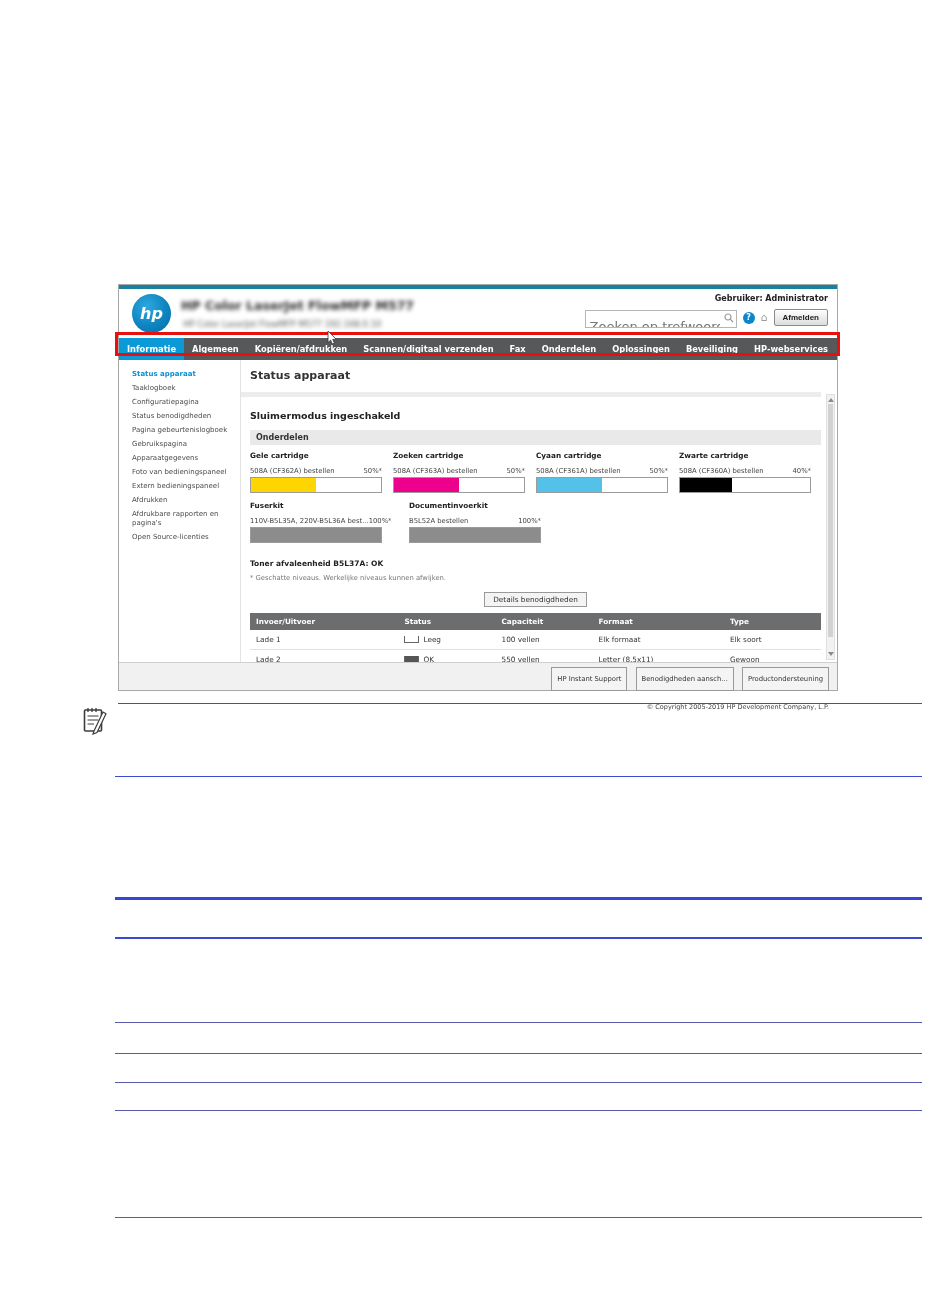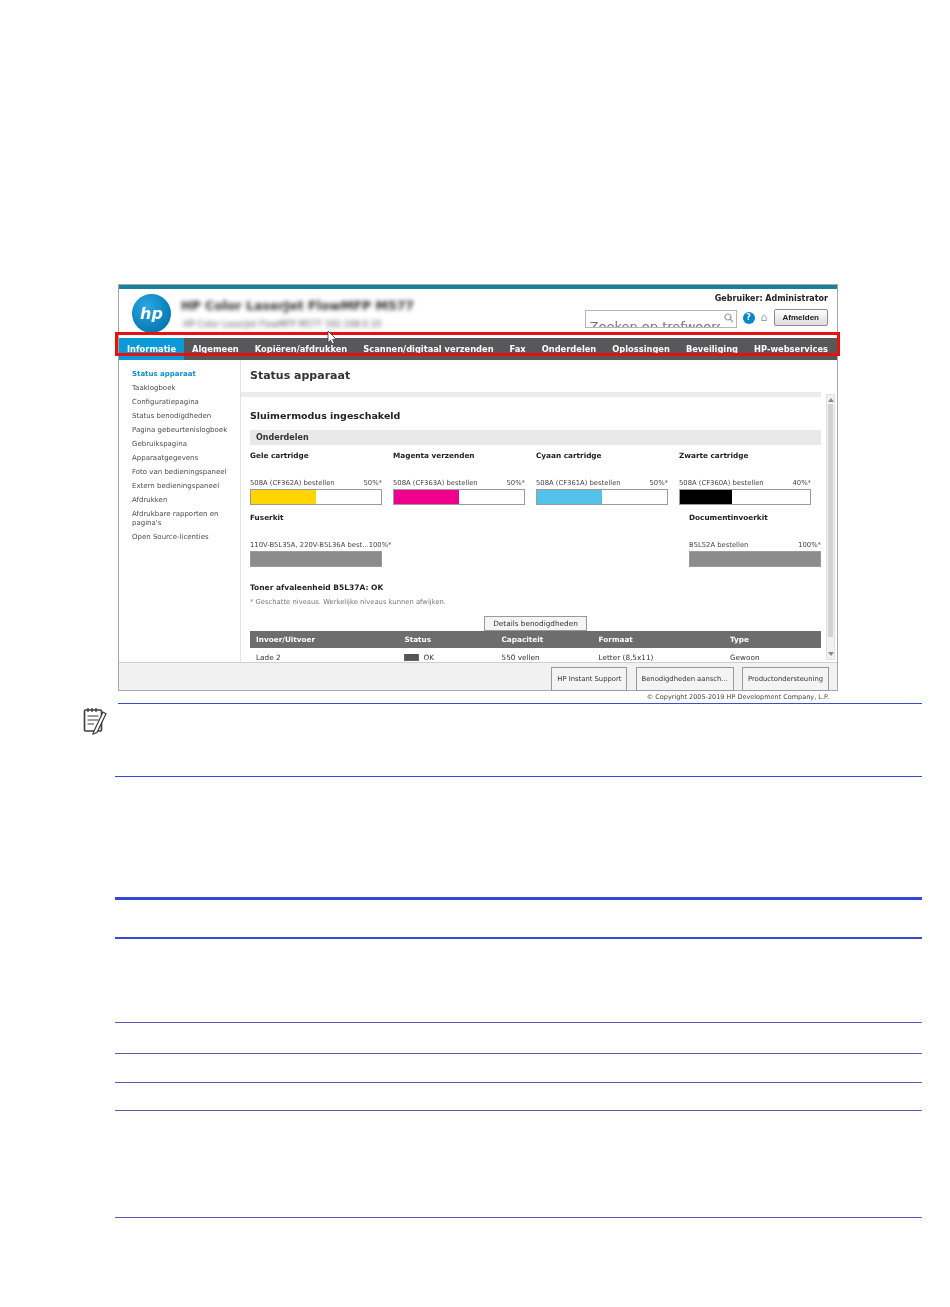--- a/index.html
+++ b/index.html
@@ -48,51 +48,51 @@
               padding:9px 16px 0 9px; overflow:hidden; }
   .main-title { font-size:11px; font-weight:bold; color:#333; }
   .title-div { height:5px; background:#ececec; margin:10px 0 0 -9px; }
   .sleep { font-size:9.5px; font-weight:bold; color:#222; margin-top:13px; }
   .sect-band { background:#e9e9e9; font-size:8px; font-weight:bold; color:#333;
                padding:3px 6px; margin-top:9px; }
   .carts { display:flex; gap:11px; margin-top:6px; }
   .cart { width:132px; }
   .cart-name { font-size:7.3px; font-weight:bold; color:#222; white-space:nowrap; }
   .cart-order { display:flex; justify-content:space-between; font-size:6.8px; color:#444;
-                margin-top:19px; white-space:nowrap; }
+                margin-top:7px; white-space:nowrap; }
   .bar { height:16px; border:1px solid #9b9b9b; background:#fff; margin-top:2px; }
   .fill { height:100%; }
-  .kits { display:flex; gap:16px; margin-top:8px;justify-content:space-between; }
+  .kits { display:flex; gap:27px; margin-top:8px; }
   .toner-line { font-size:7.5px; font-weight:bold; color:#222; margin-top:16px; }
   .footnote { font-size:6.8px; color:#777; margin-top:6px; }
   .details-row { text-align:center; margin-top:5px; }
   .mini-btn { font-size:7.3px; color:#333; border:1px solid #999; background:#f4f4f4;
               padding:2px 8px; font-family:"DejaVu Sans",sans-serif; }
-  .media-table { width:100%; border-collapse:collapse; }
+  .media-table { width:100%; border-collapse:collapse; margin-top:6px; }
   .media-table th { background:#6b6d6f; color:#fff; font-size:7.3px; font-weight:bold;
                     text-align:left; padding:4px 6px; }
   .media-table td { font-size:7.3px; color:#333; padding:5px 6px; border-bottom:1px solid #e0e0e0; }
   .status-cell { display:flex; align-items:center; gap:4px; }
   .tray { width:15px; height:7px; border:1px solid #666; border-top:none; position:relative; }
   .tray.full { background:#555; }
 
   
   .sbar { position:absolute; right:2px; top:34px; bottom:2px; width:9px; background:#f2f2f2;
           border:1px solid #e0e0e0; }
   .sbar-thumb { position:absolute; left:1px; right:1px; top:9px; bottom:22px; background:#d2d2d2; }
   .tri { width:0; height:0; border-left:3px solid transparent; border-right:3px solid transparent;
          position:absolute; left:1px; }
   .tri.up { top:3px; border-bottom:4px solid #8a8a8a; }
   .tri.down { bottom:3px; border-top:4px solid #8a8a8a; }
 
   
   .ews-footer { position:absolute; left:0; bottom:0; width:100%; height:28px; background:#f1f1f1;
                 border-top:1px solid #cfcfcf; padding:3px 8px 0 0; text-align:right; }
   .ews-footer .mini-btn { margin-left:3px; padding:7px 5px; font-size:6.8px; }
-  .copyright { font-size:6.5px; color:#444; margin-top:2px; }
+  .copyright { font-size:6.5px; color:#444; margin-top:12px; }
 
   
   .red-box { position:absolute; left:115px; top:332px; width:725px; height:24px;
              border:3px solid #e8100c; z-index:5; pointer-events:none; }
   .cursor { position:absolute; left:327px; top:331px; z-index:6; }
 
   
   .rule { position:absolute; height:1px; }
   .note-icon { position:absolute; left:82px; top:705px; }
 </style>
@@ -163,21 +163,21 @@
           <div class="cart-name">Gele cartridge</div>
           <div class="cart-order">
               <span>508A (CF362A) bestellen</span>
               <span>50%*</span>
             </div>
           <div class="bar">
               <div class="fill" style="width: 50%; background: rgb(255, 213, 0);"></div>
             </div>
         </div>
         <div class="cart">
-          <div class="cart-name">Magenta verzenden</div>
+          <div class="cart-name">Zoeken cartridge</div>
           <div class="cart-order">
               <span>508A (CF363A) bestellen</span>
               <span>50%*</span>
             </div>
           <div class="bar">
               <div class="fill" style="width: 50%; background: rgb(236, 0, 140);"></div>
             </div>
         </div>
         <div class="cart">
           <div class="cart-name">Cyaan cartridge</div>
@@ -236,20 +236,32 @@
           <tr>
             <th style="width:26%">Invoer/Uitvoer</th>
             <th style="width:17%">Status</th>
             <th style="width:17%">Capaciteit</th>
             <th style="width:23%">Formaat</th>
             <th style="width:17%">Type</th>
           </tr>
         </thead>
         <tbody>
           <tr>
+            <td>Lade 1</td>
+            <td>
+                <div class="status-cell">
+                  <span class="tray"></span>
+                  <span>Leeg</span>
+                </div>
+              </td>
+            <td>100 vellen</td>
+            <td>Elk formaat</td>
+            <td>Elk soort</td>
+          </tr>
+          <tr>
             <td>Lade 2</td>
             <td>
                 <div class="status-cell">
                   <span class="tray full"></span>
                   <span>OK</span>
                 </div>
               </td>
             <td>550 vellen</td>
             <td>Letter (8,5x11)</td>
             <td>Gewoon</td>

